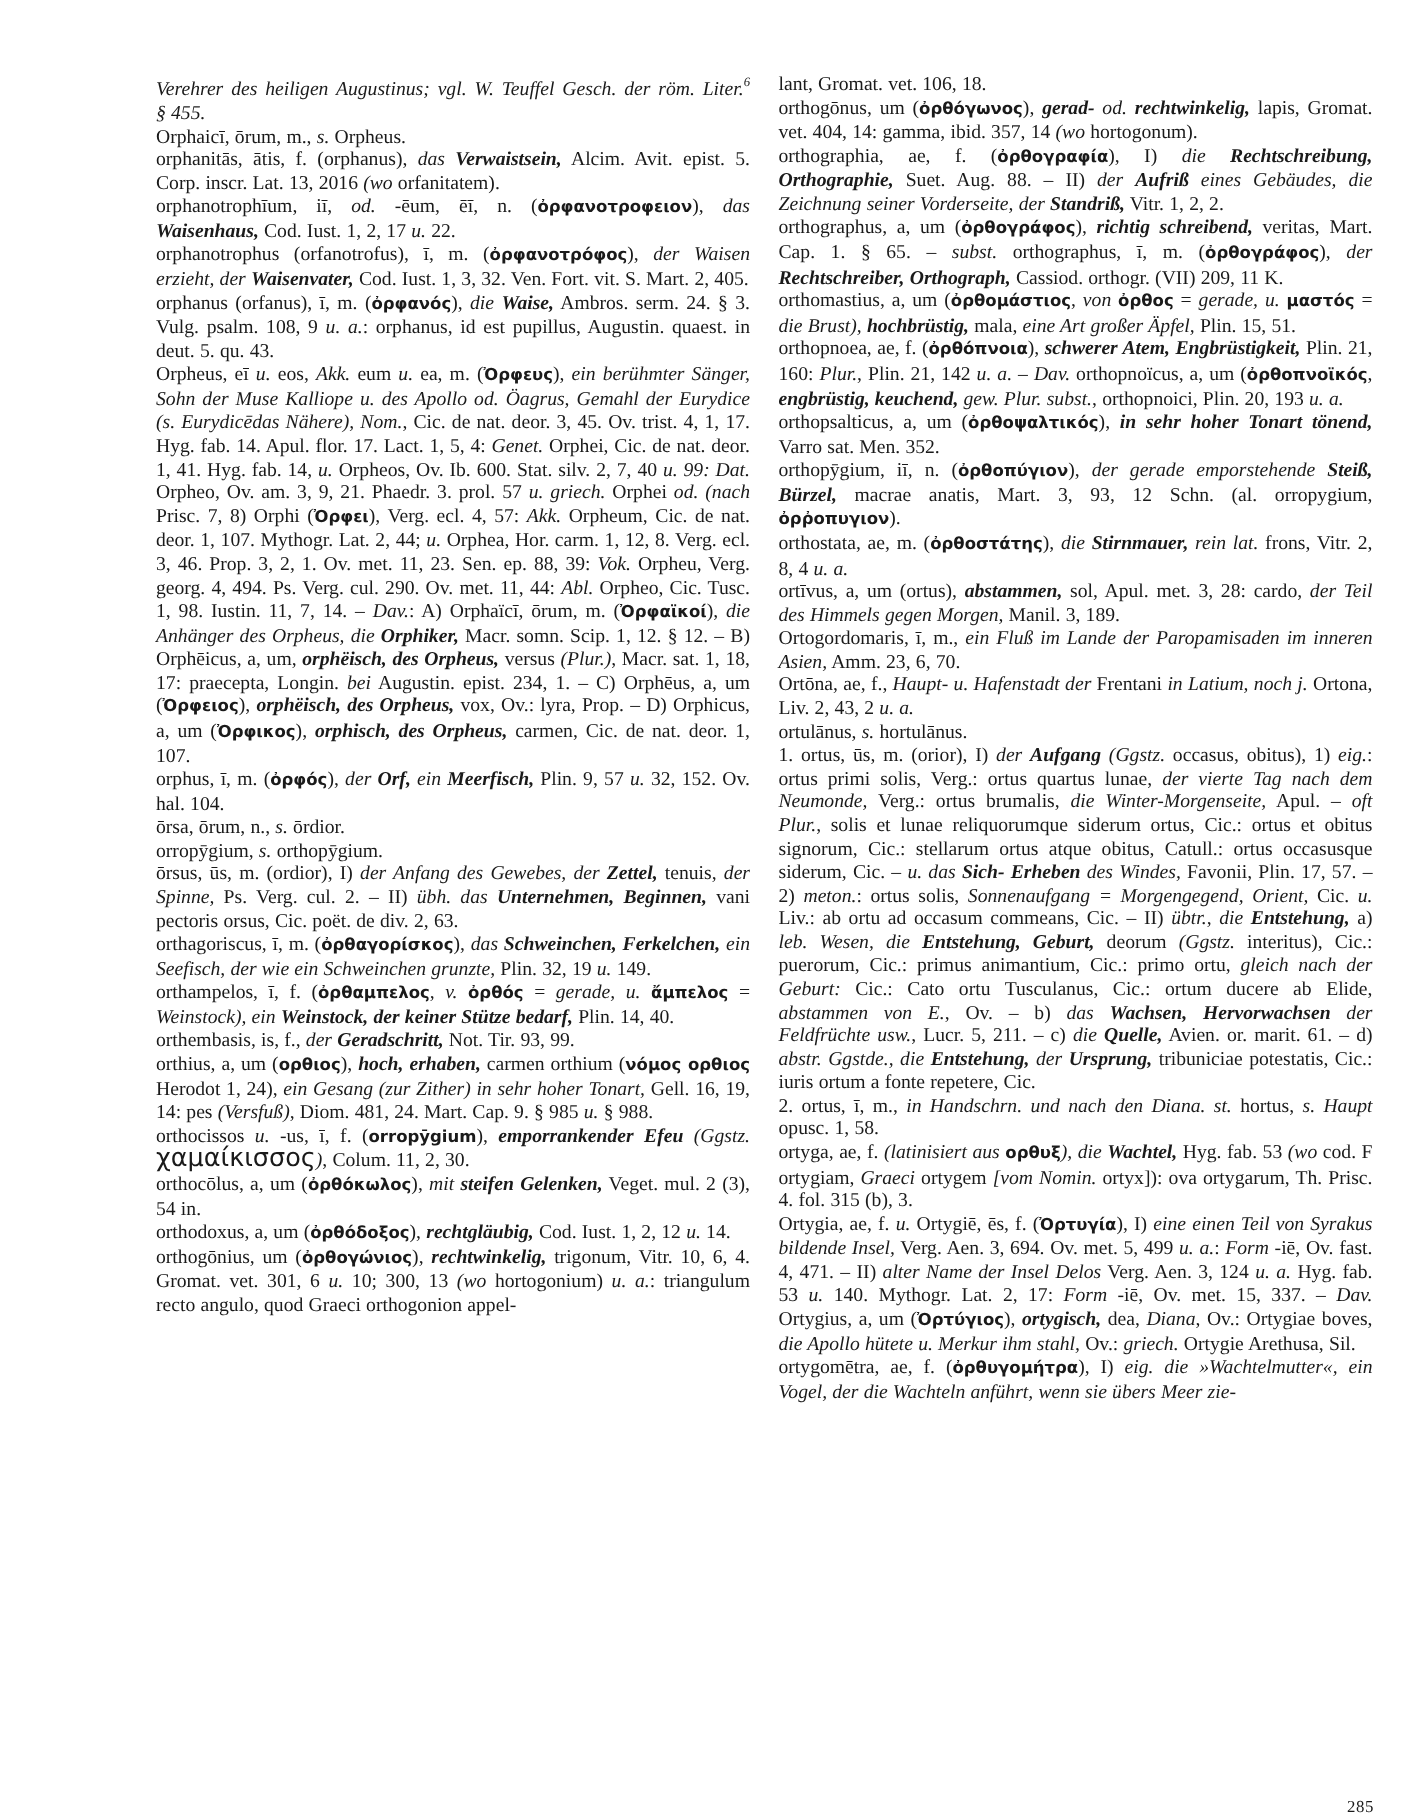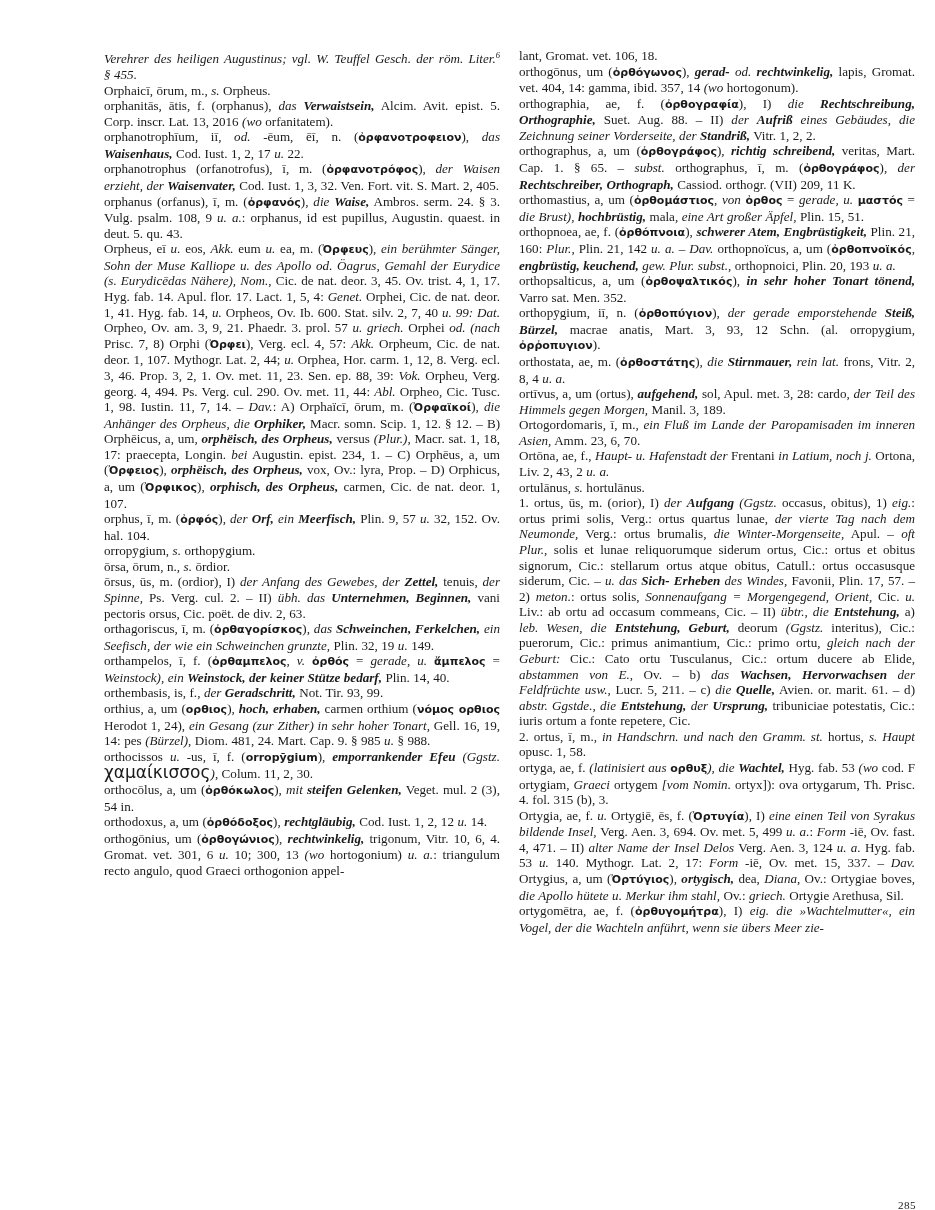--- a/index.html
+++ b/index.html
@@ -74,49 +74,49 @@
 
     <div class="column" id="col-left">
         <p class="entry"><i>Verehrer des heiligen Augustinus; vgl. W. Teuffel Gesch. der röm. Liter.<span class="sup">6</span> §&nbsp;455.</i></p>
         <p class="entry"><b>Orphaicī</b>, ōrum, m., <i>s.</i> Orpheus.</p>
         <p class="entry"><b>orphanitās</b>, ātis, f. (orphanus), <i>das <span class="bi">Verwaistsein,</span></i> Alcim. Avit. epist. 5. Corp. inscr. Lat. 13, 2016 <i>(wo</i> orfanitatem).</p>
         <p class="entry"><b>orphanotrophīum</b>, iī, <i>od.</i> <b>-ēum</b>, ēī, n. (<span class="gk">ὀρφανοτροφειον</span>), <i>das <span class="bi">Waisenhaus,</span></i> Cod. Iust. 1, 2, 17 <i>u.</i> 22.</p>
         <p class="entry"><b>orphanotrophus</b> (orfanotrofus), ī, m. (<span class="gk">ὀρφανοτρόφος</span>), <i>der Waisen erzieht, der <span class="bi">Waisenvater,</span></i> Cod. Iust. 1, 3, 32. Ven. Fort. vit. S. Mart. 2, 405.</p>
         <p class="entry"><b>orphanus</b> (orfanus), ī, m. (<span class="gk">ὀρφανός</span>), <i>die <span class="bi">Waise,</span></i> Ambros. serm. 24. §&nbsp;3. Vulg. psalm. 108, 9 <i>u. a.</i>: orphanus, id est pupillus, Augustin. quaest. in deut. 5. qu. 43.</p>
         <p class="entry"><b>Orpheus</b>, eī <i>u.</i> eos, <i>Akk.</i> eum <i>u.</i> ea, m. (<span class="gk">Ὀρφευς</span>), <i>ein berühmter Sänger, Sohn der Muse Kalliope u. des Apollo od. Öagrus, Gemahl der Eurydice (s. Eurydicēdas Nähere), Nom.</i>, Cic. de nat. deor. 3, 45. Ov. trist. 4, 1, 17. Hyg. fab. 14. Apul. flor. 17. Lact. 1, 5, 4: <i>Genet.</i> Orphei, Cic. de nat. deor. 1, 41. Hyg. fab. 14, <i>u.</i> Orpheos, Ov. Ib. 600. Stat. silv. 2, 7, 40 <i>u. 99: Dat.</i> Orpheo, Ov. am. 3, 9, 21. Phaedr. 3. prol. 57 <i>u. griech.</i> Orphei <i>od. (nach</i> Prisc. 7, 8) Orphi (<span class="gk">Ὀρφει</span>), Verg. ecl. 4, 57: <i>Akk.</i> Orpheum, Cic. de nat. deor. 1, 107. Mythogr. Lat. 2, 44; <i>u.</i> Orphea, Hor. carm. 1, 12, 8. Verg. ecl. 3, 46. Prop. 3, 2, 1. Ov. met. 11, 23. Sen. ep. 88, 39: <i>Vok.</i> Orpheu, Verg. georg. 4, 494. Ps. Verg. cul. 290. Ov. met. 11, 44: <i>Abl.</i> Orpheo, Cic. Tusc. 1, 98. Iustin. 11, 7, 14. – <i>Dav.</i>: A) <b>Orphaïcī</b>, ōrum, m. (<span class="gk">Ὀρφαϊκοί</span>), <i>die Anhänger des Orpheus, die <span class="bi">Orphiker,</span></i> Macr. somn. Scip. 1, 12. §&nbsp;12. – B) <b>Orphēicus</b>, a, um, <i><span class="bi">orphëisch, des Orpheus,</span></i> versus <i>(Plur.)</i>, Macr. sat. 1, 18, 17: praecepta, Longin. <i>bei</i> Augustin. epist. 234, 1. – C) <b>Orphēus</b>, a, um (<span class="gk">Ὀρφειος</span>), <i><span class="bi">orphëisch, des Orpheus,</span></i> vox, Ov.: lyra, Prop. – D) <b>Orphicus</b>, a, um (<span class="gk">Ὀρφικος</span>), <i><span class="bi">orphisch, des Orpheus,</span></i> carmen, Cic. de nat. deor. 1, 107.</p>
         <p class="entry"><b>orphus</b>, ī, m. (<span class="gk">ὀρφός</span>), <i>der <span class="bi">Orf,</span> ein <span class="bi">Meerfisch,</span></i> Plin. 9, 57 <i>u.</i> 32, 152. Ov. hal. 104.</p>
+        <p class="entry"><b>ōrsa</b>, ōrum, n., <i>s.</i> ōrdior.</p>
         <p class="entry"><b>orropȳgium</b>, <i>s.</i> orthopȳgium.</p>
-        <p class="entry"><b>ōrsa</b>, ōrum, n., <i>s.</i> ōrdior.</p>
         <p class="entry"><b>ōrsus</b>, ūs, m. (ordior), I) <i>der Anfang des Gewebes, der <span class="bi">Zettel,</span></i> tenuis, <i>der Spinne,</i> Ps. Verg. cul. 2. – II) <i>übh. das <span class="bi">Unternehmen, Beginnen,</span></i> vani pectoris orsus, Cic. poët. de div. 2, 63.</p>
         <p class="entry"><b>orthagoriscus</b>, ī, m. (<span class="gk">ὀρθαγορίσκος</span>), <i>das <span class="bi">Schweinchen, Ferkelchen,</span> ein Seefisch, der wie ein Schweinchen grunzte,</i> Plin. 32, 19 <i>u.</i> 149.</p>
         <p class="entry"><b>orthampelos</b>, ī, f. (<span class="gk">ὀρθαμπελος</span>, <i>v.</i> <span class="gk">ὀρθός</span> = <i>gerade, u.</i> <span class="gk">ἄμπελος</span> = <i>Weinstock), ein <span class="bi">Weinstock, der keiner Stütze bedarf,</span></i> Plin. 14, 40.</p>
         <p class="entry"><b>orthembasis</b>, is, f., <i>der <span class="bi">Geradschritt,</span></i> Not. Tir. 93, 99.</p>
-        <p class="entry"><b>orthius</b>, a, um (<span class="gk">ορθιος</span>), <i><span class="bi">hoch, erhaben,</span></i> carmen orthium (<span class="gk">νόμος ορθιος</span> Herodot 1, 24), <i>ein Gesang (zur Zither) in sehr hoher Tonart,</i> Gell. 16, 19, 14: pes <i>(Bürzel)</i>, Diom. 481, 24. Mart. Cap. 9. §&nbsp;985 <i>u.</i> §&nbsp;988.</p>
+        <p class="entry"><b>orthius</b>, a, um (<span class="gk">ορθιος</span>), <i><span class="bi">hoch, erhaben,</span></i> carmen orthium (<span class="gk">νόμος ορθιος</span> Herodot 1, 24), <i>ein Gesang (zur Zither) in sehr hoher Tonart,</i> Gell. 16, 19, 14: pes <i>(Versfuß)</i>, Diom. 481, 24. Mart. Cap. 9. §&nbsp;985 <i>u.</i> §&nbsp;988.</p>
         <p class="entry"><b>orthocissos</b> <i>u.</i> <b>-us</b>, ī, f. (<span class="gk">orropȳgium</span>), <i><span class="bi">emporrankender Efeu</span> (Ggstz.</i> <span class="gki">χαμαίκισσος</span><i>)</i>, Colum. 11, 2, 30.</p>
         <p class="entry"><b>orthocōlus</b>, a, um (<span class="gk">ὀρθόκωλος</span>), <i>mit <span class="bi">steifen Gelenken,</span></i> Veget. mul. 2 (3), 54 in.</p>
         <p class="entry"><b>orthodoxus</b>, a, um (<span class="gk">ὀρθόδοξος</span>), <i><span class="bi">rechtgläubig,</span></i> Cod. Iust. 1, 2, 12 <i>u.</i> 14.</p>
         <p class="entry"><b>orthogōnius</b>, um (<span class="gk">ὀρθογώνιος</span>), <i><span class="bi">rechtwinkelig,</span></i> trigonum, Vitr. 10, 6, 4. Gromat. vet. 301, 6 <i>u.</i> 10; 300, 13 <i>(wo</i> hortogonium) <i>u. a.</i>: triangulum recto angulo, quod Graeci orthogonion appel-</p>
       </div>
 
     <div class="column" id="col-right">
         <p class="entry">lant, Gromat. vet. 106, 18.</p>
         <p class="entry"><b>orthogōnus</b>, um (<span class="gk">ὀρθόγωνος</span>), <i><span class="bi">gerad-</span> od. <span class="bi">rechtwinkelig,</span></i> lapis, Gromat. vet. 404, 14: gamma, ibid. 357, 14 <i>(wo</i> hortogonum).</p>
         <p class="entry"><b>orthographia</b>, ae, f. (<span class="gk">ὀρθογραφία</span>), I) <i>die <span class="bi">Rechtschreibung, Orthographie,</span></i> Suet. Aug. 88. – II) <i>der <span class="bi">Aufriß</span> eines Gebäudes, die Zeichnung seiner Vorderseite, der <span class="bi">Standriß,</span></i> Vitr. 1, 2, 2.</p>
         <p class="entry"><b>orthographus</b>, a, um (<span class="gk">ὀρθογράφος</span>), <i><span class="bi">richtig schreibend,</span></i> veritas, Mart. Cap. 1. §&nbsp;65. – <i>subst.</i> orthographus, ī, m. (<span class="gk">ὀρθογράφος</span>), <i>der <span class="bi">Rechtschreiber, Orthograph,</span></i> Cassiod. orthogr. (VII) 209, 11 K.</p>
         <p class="entry"><b>orthomastius</b>, a, um (<span class="gk">ὀρθομάστιος</span>, <i>von</i> <span class="gk">ὀρθος</span> = <i>gerade, u.</i> <span class="gk">μαστός</span> = <i>die Brust), <span class="bi">hochbrüstig,</span></i> mala, <i>eine Art großer Äpfel,</i> Plin. 15, 51.</p>
         <p class="entry"><b>orthopnoea</b>, ae, f. (<span class="gk">ὀρθόπνοια</span>), <i><span class="bi">schwerer Atem, Engbrüstigkeit,</span></i> Plin. 21, 160: <i>Plur.</i>, Plin. 21, 142 <i>u. a.</i> – <i>Dav.</i> <b>orthopnoïcus</b>, a, um (<span class="gk">ὀρθοπνοϊκός</span>, <i><span class="bi">engbrüstig, keuchend,</span> gew. Plur. subst.</i>, orthopnoici, Plin. 20, 193 <i>u. a.</i></p>
         <p class="entry"><b>orthopsalticus</b>, a, um (<span class="gk">ὀρθοψαλτικός</span>), <i><span class="bi">in sehr hoher Tonart tönend,</span></i> Varro sat. Men. 352.</p>
         <p class="entry"><b>orthopȳgium</b>, iī, n. (<span class="gk">ὀρθοπύγιον</span>), <i>der gerade emporstehende <span class="bi">Steiß, Bürzel,</span></i> macrae anatis, Mart. 3, 93, 12 Schn. (al. orropygium, <span class="gk">ὀρῤοπυγιον</span>).</p>
         <p class="entry"><b>orthostata</b>, ae, m. (<span class="gk">ὀρθοστάτης</span>), <i>die <span class="bi">Stirnmauer,</span> rein lat.</i> frons, Vitr. 2, 8, 4 <i>u. a.</i></p>
-        <p class="entry"><b>ortīvus</b>, a, um (ortus), <i><span class="bi">aufgehend,</span></i> sol, Apul. met. 3, 28: cardo, <i>der Teil des Himmels gegen Morgen,</i> Manil. 3, 189.</p>
+        <p class="entry"><b>ortīvus</b>, a, um (ortus), <i><span class="bi">abstammen,</span></i> sol, Apul. met. 3, 28: cardo, <i>der Teil des Himmels gegen Morgen,</i> Manil. 3, 189.</p>
         <p class="entry"><b>Ortogordomaris</b>, ī, m., <i>ein Fluß im Lande der Paropamisaden im inneren Asien,</i> Amm. 23, 6, 70.</p>
         <p class="entry"><b>Ortōna</b>, ae, f., <i>Haupt- u. Hafenstadt der</i> Frentani <i>in Latium, noch j.</i> Ortona, Liv. 2, 43, 2 <i>u. a.</i></p>
         <p class="entry"><b>ortulānus</b>, <i>s.</i> hortulānus.</p>
         <p class="entry"><b>1. ortus</b>, ūs, m. (orior), I) <i>der <span class="bi">Aufgang</span> (Ggstz.</i> occasus, obitus), 1) <i>eig.</i>: ortus primi solis, Verg.: ortus quartus lunae, <i>der vierte Tag nach dem Neumonde,</i> Verg.: ortus brumalis, <i>die Winter-Morgenseite,</i> Apul. – <i>oft Plur.</i>, solis et lunae reliquorumque siderum ortus, Cic.: ortus et obitus signorum, Cic.: stellarum ortus atque obitus, Catull.: ortus occasusque siderum, Cic. – <i>u. das <span class="bi">Sich- Erheben</span> des Windes,</i> Favonii, Plin. 17, 57. – 2) <i>meton.</i>: ortus solis, <i>Sonnenaufgang = Morgengegend, Orient,</i> Cic. <i>u.</i> Liv.: ab ortu ad occasum commeans, Cic. – II) <i>übtr.</i>, <i>die <span class="bi">Entstehung,</span></i> a) <i>leb. Wesen, die <span class="bi">Entstehung, Geburt,</span></i> deorum <i>(Ggstz.</i> interitus), Cic.: puerorum, Cic.: primus animantium, Cic.: primo ortu, <i>gleich nach der Geburt:</i> Cic.: Cato ortu Tusculanus, Cic.: ortum ducere ab Elide, <i>abstammen von E.</i>, Ov. – b) <i>das <span class="bi">Wachsen, Hervorwachsen</span> der Feldfrüchte usw.</i>, Lucr. 5, 211. – c) <i>die <span class="bi">Quelle,</span></i> Avien. or. marit. 61. – d) <i>abstr. Ggstde., die <span class="bi">Entstehung,</span> der <span class="bi">Ursprung,</span></i> tribuniciae potestatis, Cic.: iuris ortum a fonte repetere, Cic.</p>
-        <p class="entry"><b>2. ortus</b>, ī, m., <i>in Handschrn. und nach den Gramm. st.</i> hortus, <i>s. Haupt</i> opusc. 1, 58.</p>
+        <p class="entry"><b>2. ortus</b>, ī, m., <i>in Handschrn. und nach den Diana. st.</i> hortus, <i>s. Haupt</i> opusc. 1, 58.</p>
         <p class="entry"><b>ortyga</b>, ae, f. <i>(latinisiert aus</i> <span class="gk">ορθυξ</span><i>), die <span class="bi">Wachtel,</span></i> Hyg. fab. 53 <i>(wo</i> cod. F ortygiam, <i>Graeci</i> ortygem <i>[vom Nomin.</i> ortyx]): ova ortygarum, Th. Prisc. 4. fol. 315 (b), 3.</p>
         <p class="entry"><b>Ortygia</b>, ae, f. <i>u.</i> <b>Ortygiē</b>, ēs, f. (<span class="gk">Ὀρτυγία</span>), I) <i>eine einen Teil von Syrakus bildende Insel,</i> Verg. Aen. 3, 694. Ov. met. 5, 499 <i>u. a.</i>: <i>Form</i> -iē, Ov. fast. 4, 471. – II) <i>alter Name der Insel Delos</i> Verg. Aen. 3, 124 <i>u. a.</i> Hyg. fab. 53 <i>u.</i> 140. Mythogr. Lat. 2, 17: <i>Form</i> -iē, Ov. met. 15, 337. – <i>Dav.</i> <b>Ortygius</b>, a, um (<span class="gk">Ὀρτύγιος</span>), <i><span class="bi">ortygisch,</span></i> dea, <i>Diana</i>, Ov.: Ortygiae boves, <i>die Apollo hütete u. Merkur ihm stahl,</i> Ov.: <i>griech.</i> Ortygie Arethusa, Sil.</p>
         <p class="entry"><b>ortygomētra</b>, ae, f. (<span class="gk">ὀρθυγομήτρα</span>), I) <i>eig. die »Wachtelmutter«, ein Vogel, der die Wachteln anführt, wenn sie übers Meer zie-</i></p>
       </div>
 
   </div>
 
   <div id="folio">285</div>
 
 </div>

